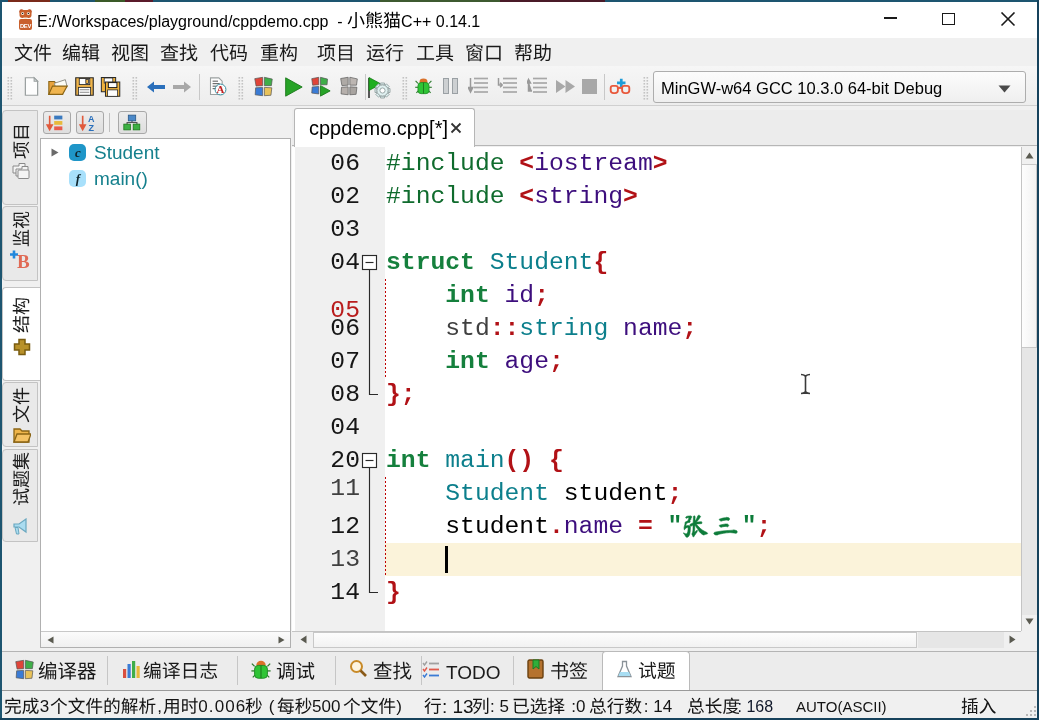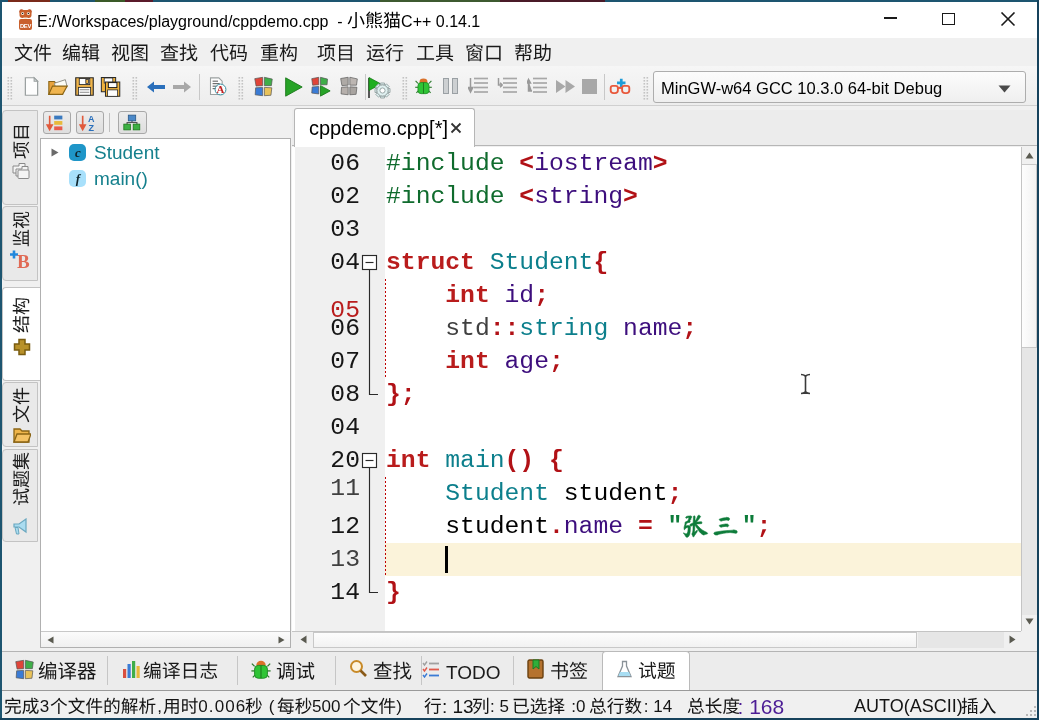--- a/index.html
+++ b/index.html
@@ -459,21 +459,21 @@
 <div class="a" style="left:309px;top:117px;font-size:20px;color:#000">cppdemo.cpp[*]</div>
 <svg class="a" style="left:450px;top:122px" width="12" height="12" viewBox="0 0 12 12">
 <path d="M1.5 1.5 L10.5 10.5 M10.5 1.5 L1.5 10.5" stroke="#333" stroke-width="1.8"></path>
   </svg>
 <div class="a" style="left:292px;top:147px;width:729px;height:484px;background:#fff"></div>
 <div class="a" style="left:295px;top:147px;width:90px;height:484px;background:#f0f0f0"></div>
 <div class="a" style="left:385px;top:543px;width:636px;height:33px;background:#fbf3da"></div>
 <style>
 .cl{position:absolute;left:386px;font-family:"Liberation Mono",monospace;font-size:24.7px;line-height:33px;white-space:pre;color:#000}
 .ln{position:absolute;left:300px;width:60px;text-align:right;font-family:"Liberation Mono",monospace;font-size:24.7px;line-height:33px;color:#161616}
-.kb{color:#b91c1c;font-weight:bold}.kg{color:#404040;font-weight:normal}.ty{color:#0c7f8c}
+.kb{color:#15803d;font-weight:bold}.kg{color:#404040;font-weight:normal}.ty{color:#0c7f8c}
 .sy{color:#b11116;font-weight:bold}.id{color:#3d0e7d}.pp{color:#0f6b2d}.st{color:#0d7c3a;font-weight:bold}
 </style>
 <div class="ln" style="top:147px;color:#161616">06</div>
 <div class="cl" style="top:147px"><span class="pp">#include</span> <span class="sy">&lt;</span><span class="id">iostream</span><span class="sy">&gt;</span></div>
 <div class="ln" style="top:180px;color:#161616">02</div>
 <div class="cl" style="top:180px"><span class="pp">#include</span> <span class="sy">&lt;</span><span class="id">string</span><span class="sy">&gt;</span></div>
 <div class="ln" style="top:213px;color:#161616">03</div>
 <div class="ln" style="top:246px;color:#161616">04</div>
 <div class="cl" style="top:246px"><span class="kb">struct</span> <span class="ty">Student</span><span class="sy">{</span></div>
 <div class="ln" style="top:294px;color:#b91c1c">05</div>
@@ -673,22 +673,22 @@
     <use href="#g53" x="0"></use>
     <use href="#g18" x="1000"></use>
     <use href="#g54" x="2000"></use>
   </svg>
 <div class="a" style="left:643.8px;top:695.9px;font-size:17px;line-height:21px;color:#141414;white-space:pre;">: 14</div>
 <svg style="position:absolute;left:687px;top:696.9px;" width="53.1" height="17.7" viewBox="0 -880 3000 1000" fill="#141414">
     <use href="#g53" x="0"></use>
     <use href="#g55" x="1000"></use>
     <use href="#g56" x="2000"></use>
   </svg>
-<div class="a" style="left:737.5px;top:695.9px;font-size:21px;line-height:21px;color:#4c1d95;white-space:pre;">: 168</div>
-<div class="a" style="left:854px;top:695.9px;font-size:18px;line-height:21px;color:#141414">AUTO(ASCII)</div>
+<div class="a" style="left:737.5px;top:695.9px;font-size:16px;line-height:21px;color:#0f172a;white-space:pre;">: 168</div>
+<div class="a" style="left:796px;top:695.9px;font-size:15px;line-height:21px;color:#141414">AUTO(ASCII)</div>
 <svg style="position:absolute;left:961px;top:696.9px;" width="35.4" height="17.7" viewBox="0 -880 2000 1000" fill="#141414">
     <use href="#g57" x="0"></use>
     <use href="#g58" x="1000"></use>
   </svg>
 <svg class="a" style="left:1026px;top:706px" width="11" height="11" viewBox="0 0 11 11">
 <g fill="#b8b8b8">
       <rect x="8" y="0" width="2" height="2"></rect>
       <rect x="4" y="4" width="2" height="2"></rect>
       <rect x="8" y="4" width="2" height="2"></rect>
 <rect x="0" y="8" width="2" height="2"></rect>

